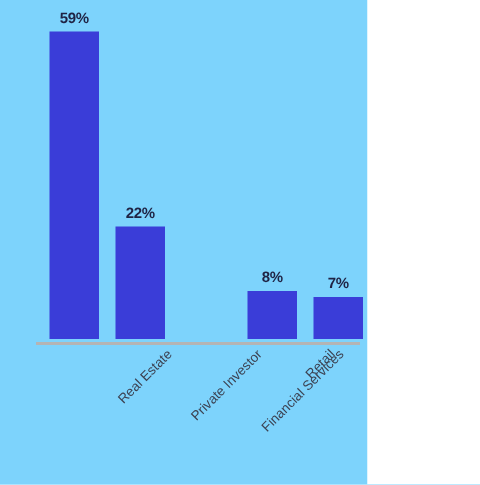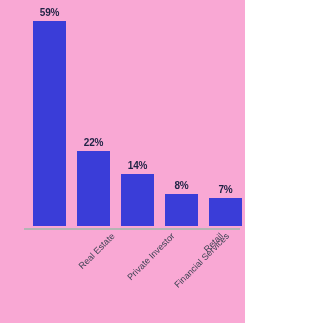--- a/index.html
+++ b/index.html
@@ -67,38 +67,34 @@
     white-space:nowrap;
     transform-origin:right top;
     transform:rotate(-45deg);
     text-align:right;
     line-height:10px;
   }
 </style>
 </head>
 <body>
 
-<div id="chart-root" style="background: #f9a8d4;">
+<div id="chart-root" style="background: #7dd3fc;">
 
   <div id="plot">
 
     <div class="bar-group" style="left:33px;height:229px;">
       <div class="bar-value" style="bottom: 211px; color: rgb(31, 35, 68);">59%</div>
       <div class="bar" style="height: 205px; background: rgb(58, 61, 216);"></div>
     </div>
 
     <div class="bar-group" style="left:77px;height:202px;">
       <div class="bar-value" style="bottom: 81px; color: rgb(31, 35, 68);">22%</div>
       <div class="bar" style="height: 75px; background: rgb(58, 61, 216);"></div>
     </div>
 
-    <div class="bar-group" style="left:121px;height:229px;">
-      <div class="bar-value" style="bottom: 58px; color: rgb(31, 35, 68);">14%</div>
-      <div class="bar" style="height: 52px; background: rgb(58, 61, 216);"></div>
-    </div>
 
     <div class="bar-group" style="left:165px;height:229px;">
       <div class="bar-value" style="bottom: 38px; color: rgb(31, 35, 68);">8%</div>
       <div class="bar" style="height: 32px; background: rgb(58, 61, 216);"></div>
     </div>
 
     <div class="bar-group" style="left:209px;height:229px;">
       <div class="bar-value" style="bottom: 34px; color: rgb(31, 35, 68);">7%</div>
       <div class="bar" style="height: 28px; background: rgb(58, 61, 216);"></div>
     </div>

